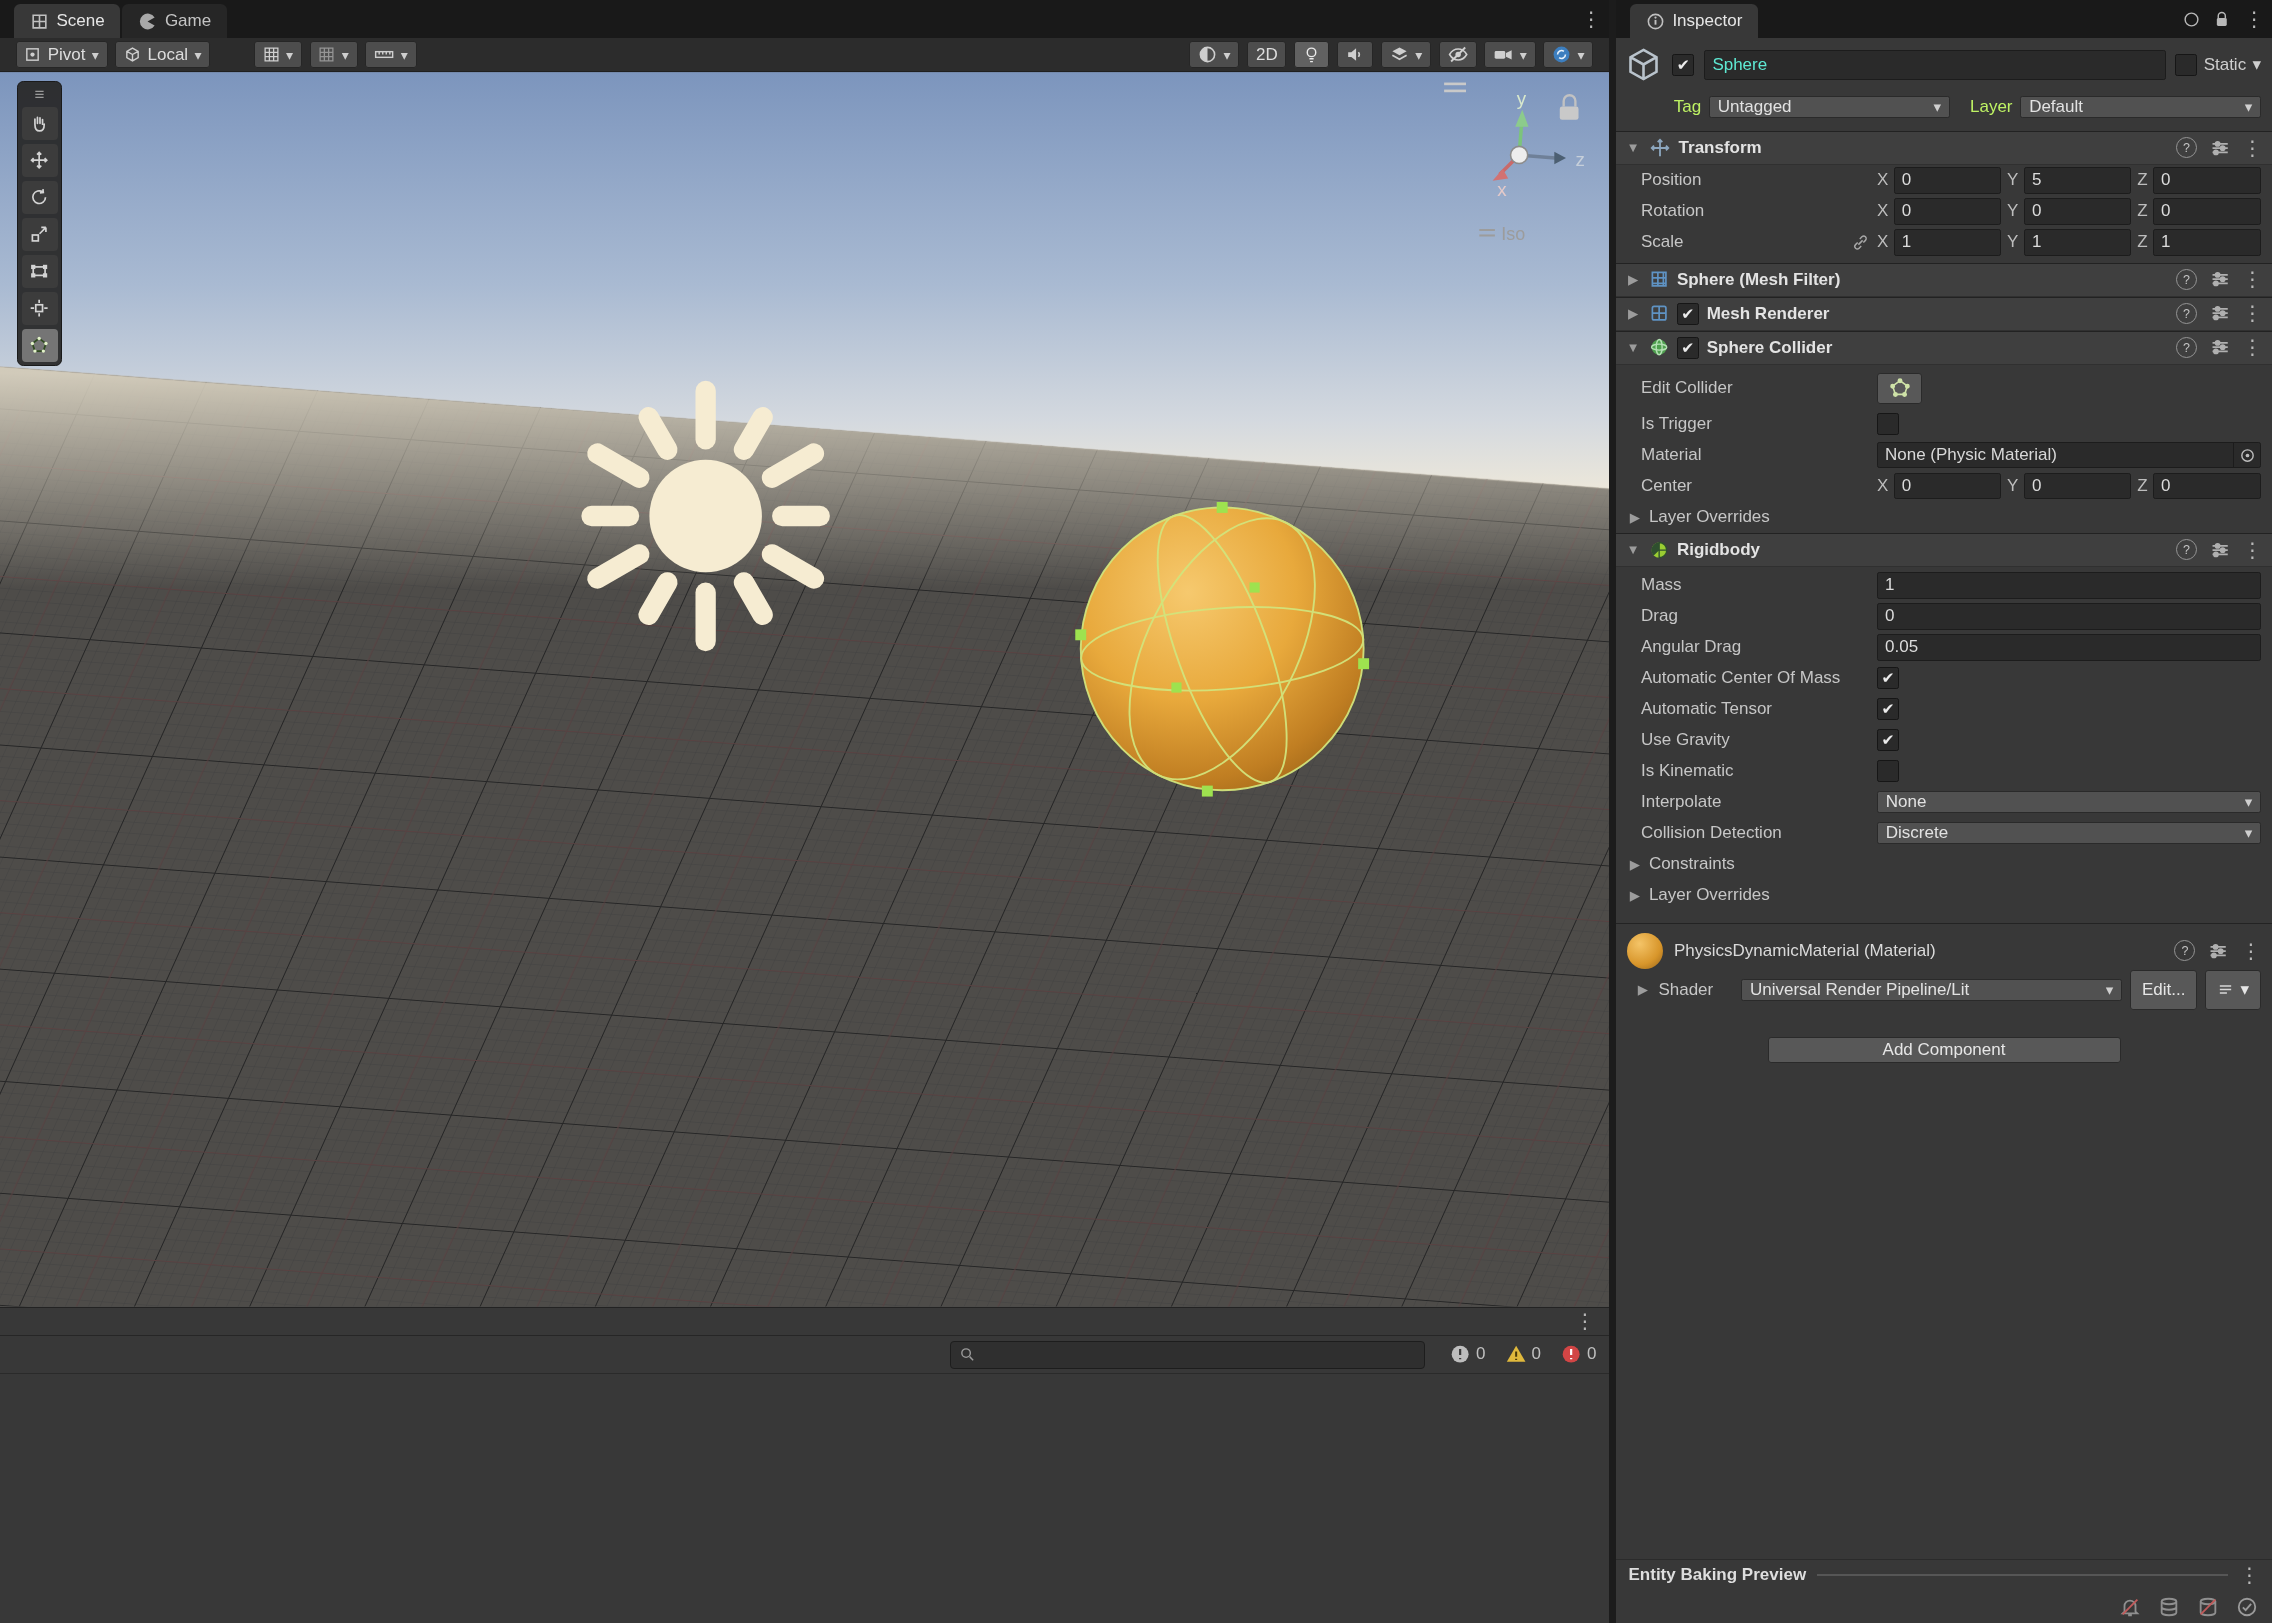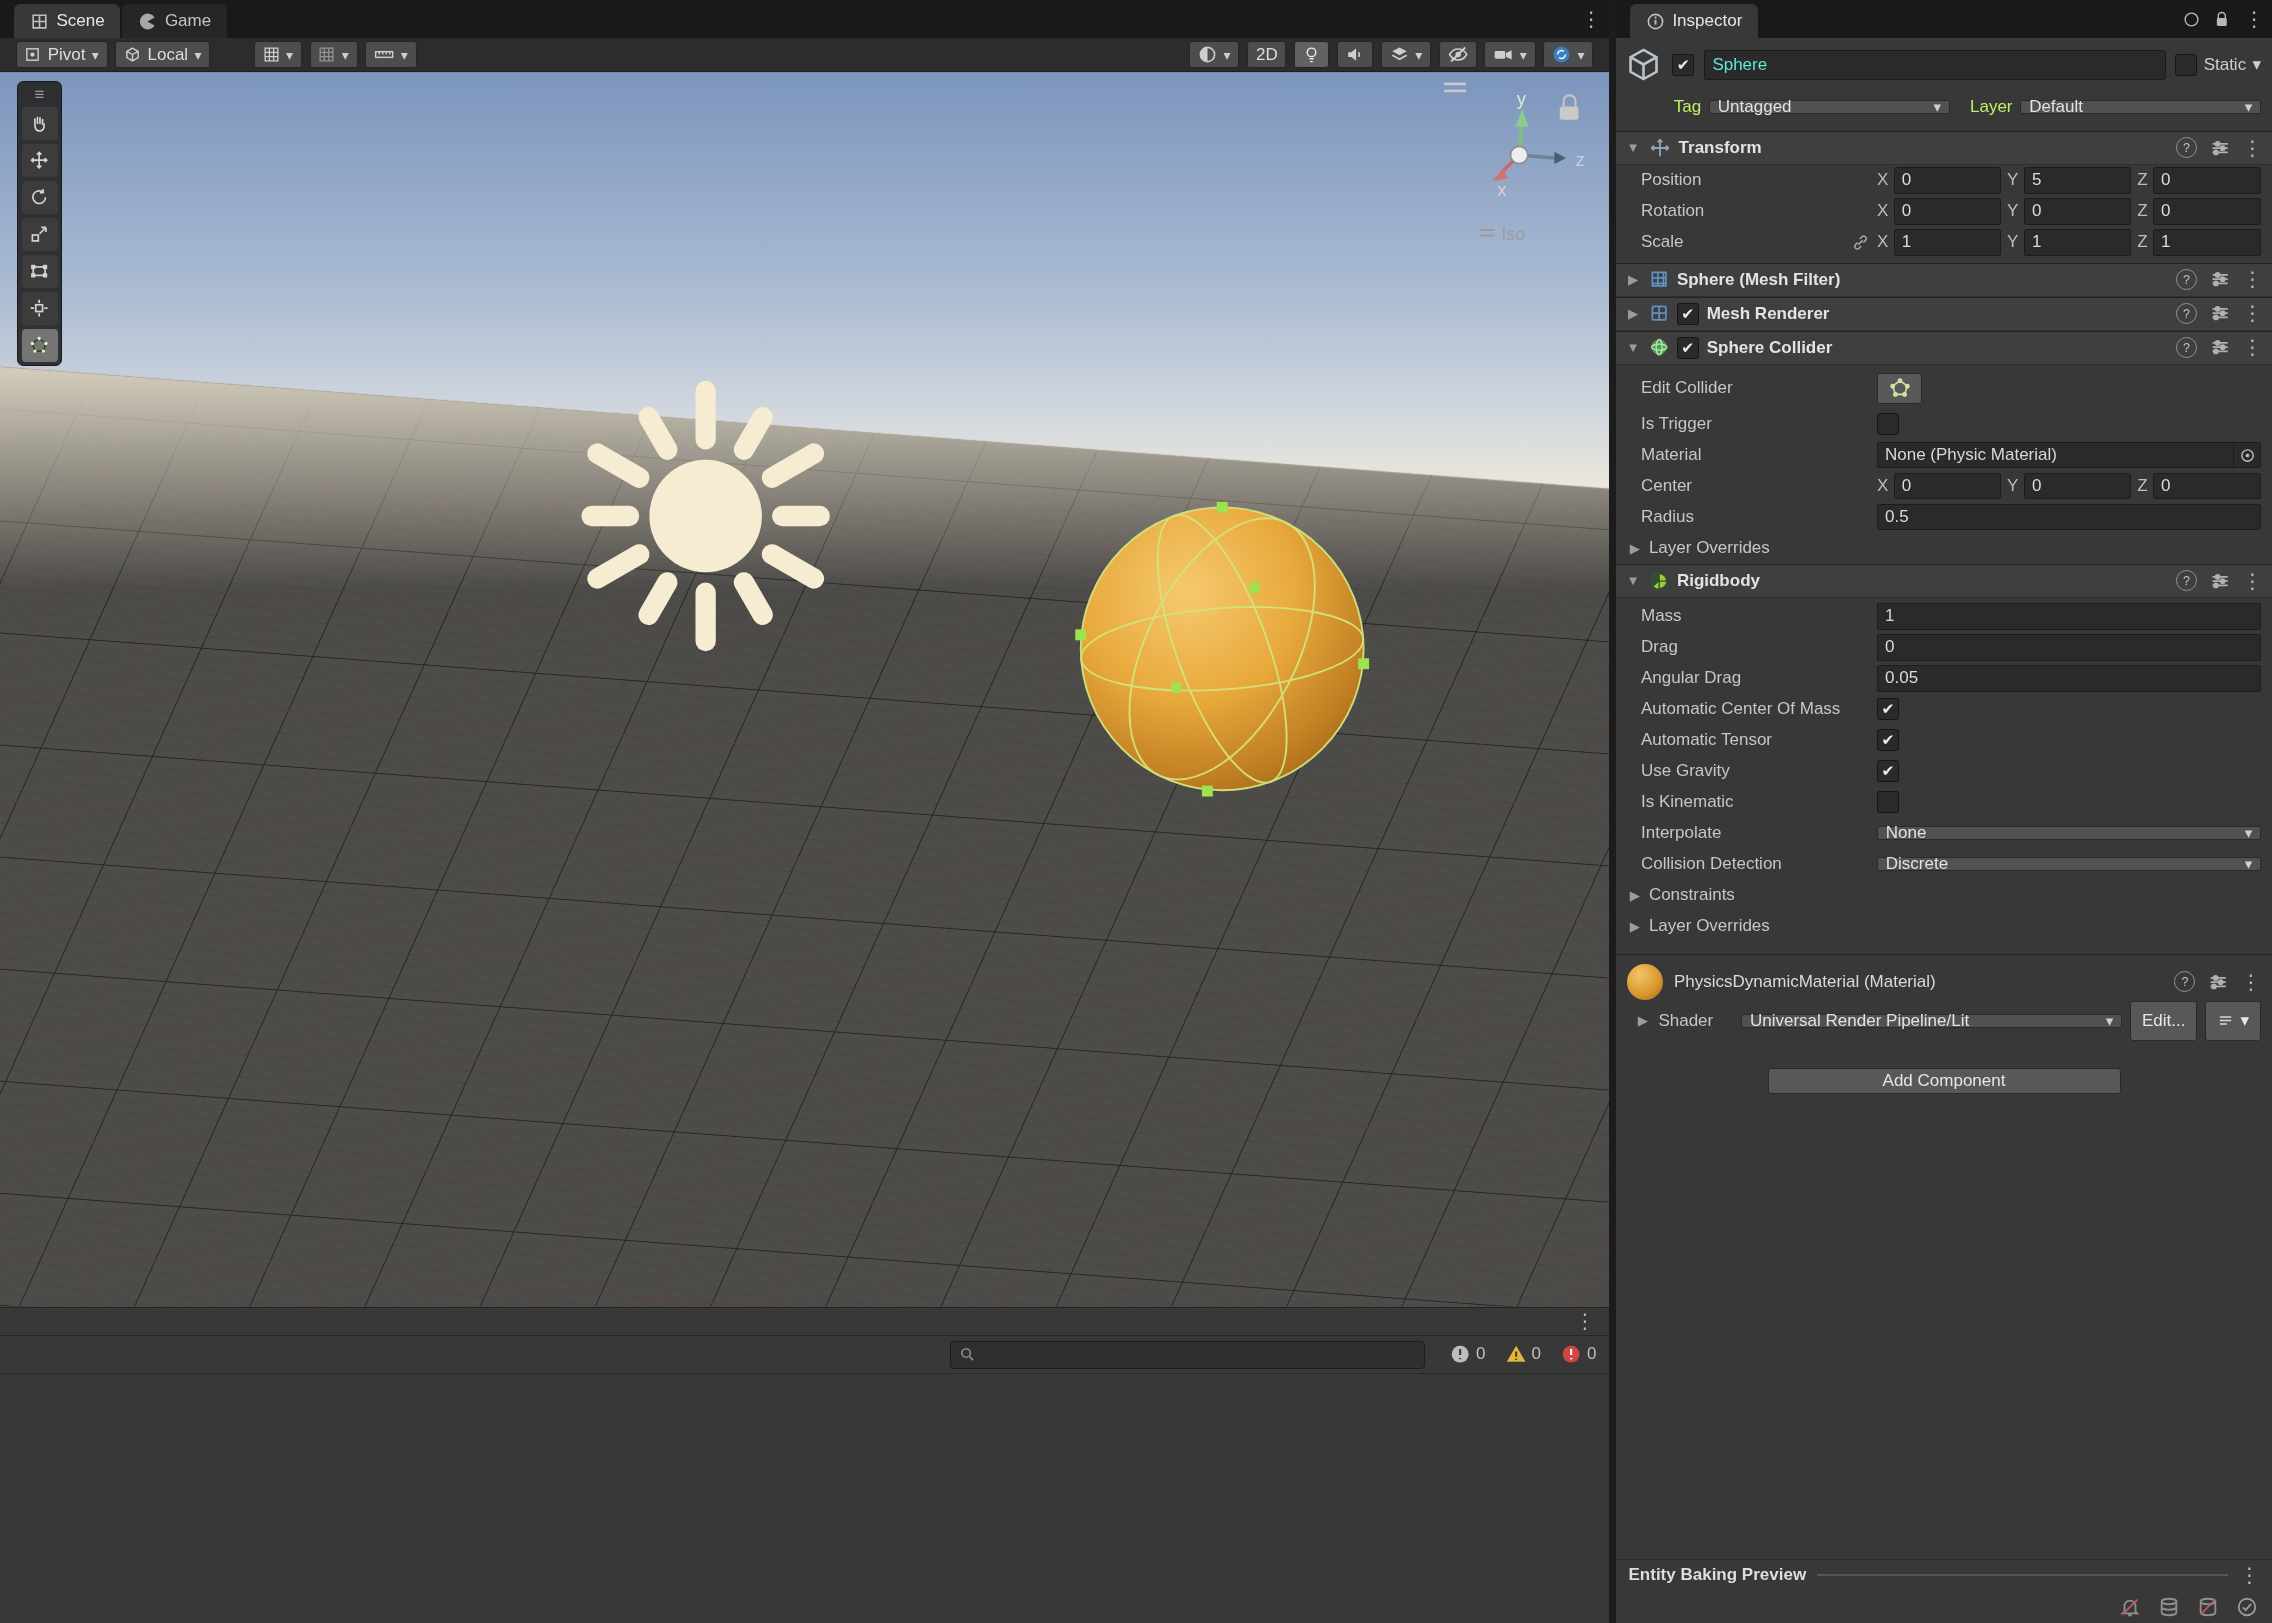--- a/index.html
+++ b/index.html
@@ -67,21 +67,21 @@
     display: flex; align-items: center; justify-content: center; font-size: 12.5px; color: #c4c4c4; }
   .fold { color: #9c9c9c; font-size: 13.3px; width: 15.6px; text-align: center; flex-shrink: 0; }
   .irow { display: flex; align-items: center; min-height: 31px; padding: 0 11px 0 25px; }
   .irow .lbl { width: 236px; flex-shrink: 0; color: #c6c6c6; white-space: nowrap; display: flex; align-items: center; }
   .lbl .link-ico { margin-left: auto; margin-right: 7.8px; }
   .fz { flex: 1; display: flex; align-items: center; gap: 6.3px; }
   .tf { flex: 1; height: 26.6px; background: #2a2a2a; border: 0.8px solid #1c1c1c; border-radius: 2.3px;
     display: flex; align-items: center; padding: 0 7px; color: #dcdcdc; }
   .vec { flex: 1; display: flex; align-items: center; gap: 5.5px; }
   .axl { color: #bdbdbd; }
-  .dd { flex: 1; height: 14px; background: #515151; border: 0.8px solid #2a2a2a; border-radius: 2.3px;
+  .dd { flex: 1; height: 22px; background: #515151; border: 0.8px solid #2a2a2a; border-radius: 2.3px;
     display: flex; align-items: center; justify-content: space-between; padding: 0 7.8px; color: #e2e2e2; }
   .dd .caret { color: #cfcfcf; font-size: 15px; }
   .cb { width: 22px; height: 22px; background: #2a2a2a; border: 0.8px solid #161616; border-radius: 2.3px;
     display: flex; align-items: center; justify-content: center; color: #ececec; font-size: 15.6px; flex-shrink: 0; }
   .objf { flex: 1; height: 26.6px; background: #2a2a2a; border: 0.8px solid #1c1c1c; border-radius: 2.3px;
     display: flex; align-items: center; justify-content: space-between; padding-left: 7px; color: #d8d8d8; }
   .picker { width: 26.6px; height: 25px; display: flex; align-items: center; justify-content: center;
     border-left: 0.8px solid #1c1c1c; }
   .fold-row { display: flex; align-items: center; gap: 6.3px; height: 31px; padding: 0 11px; color: #c6c6c6; }
   .ec-btn { width: 45px; height: 31px; background: #585858; border: 0.8px solid #2a2a2a; border-radius: 3.1px;
@@ -728,28 +728,20 @@
             </div>
           </div>
         <div class="vec">
             <span class="axl">Z</span>
             <div class="tf">
               <span>0</span>
             </div>
           </div>
       </div>
     </div>
-    <div class="irow">
-      <span class="lbl">Radius</span>
-      <div class="fz">
-          <div class="tf">
-            <span>0.5</span>
-          </div>
-        </div>
-    </div>
     <div class="fold-row">
       <span class="fold">▶</span>
       <span>Layer Overrides</span>
     </div>
 
     <div class="chead">
       <span class="fold">▼</span>
       <span>
         <svg width="20.3" height="20.3" viewBox="0 0 24 24">
             <circle cx="12" cy="12" r="9" fill="#9acd32"></circle>

